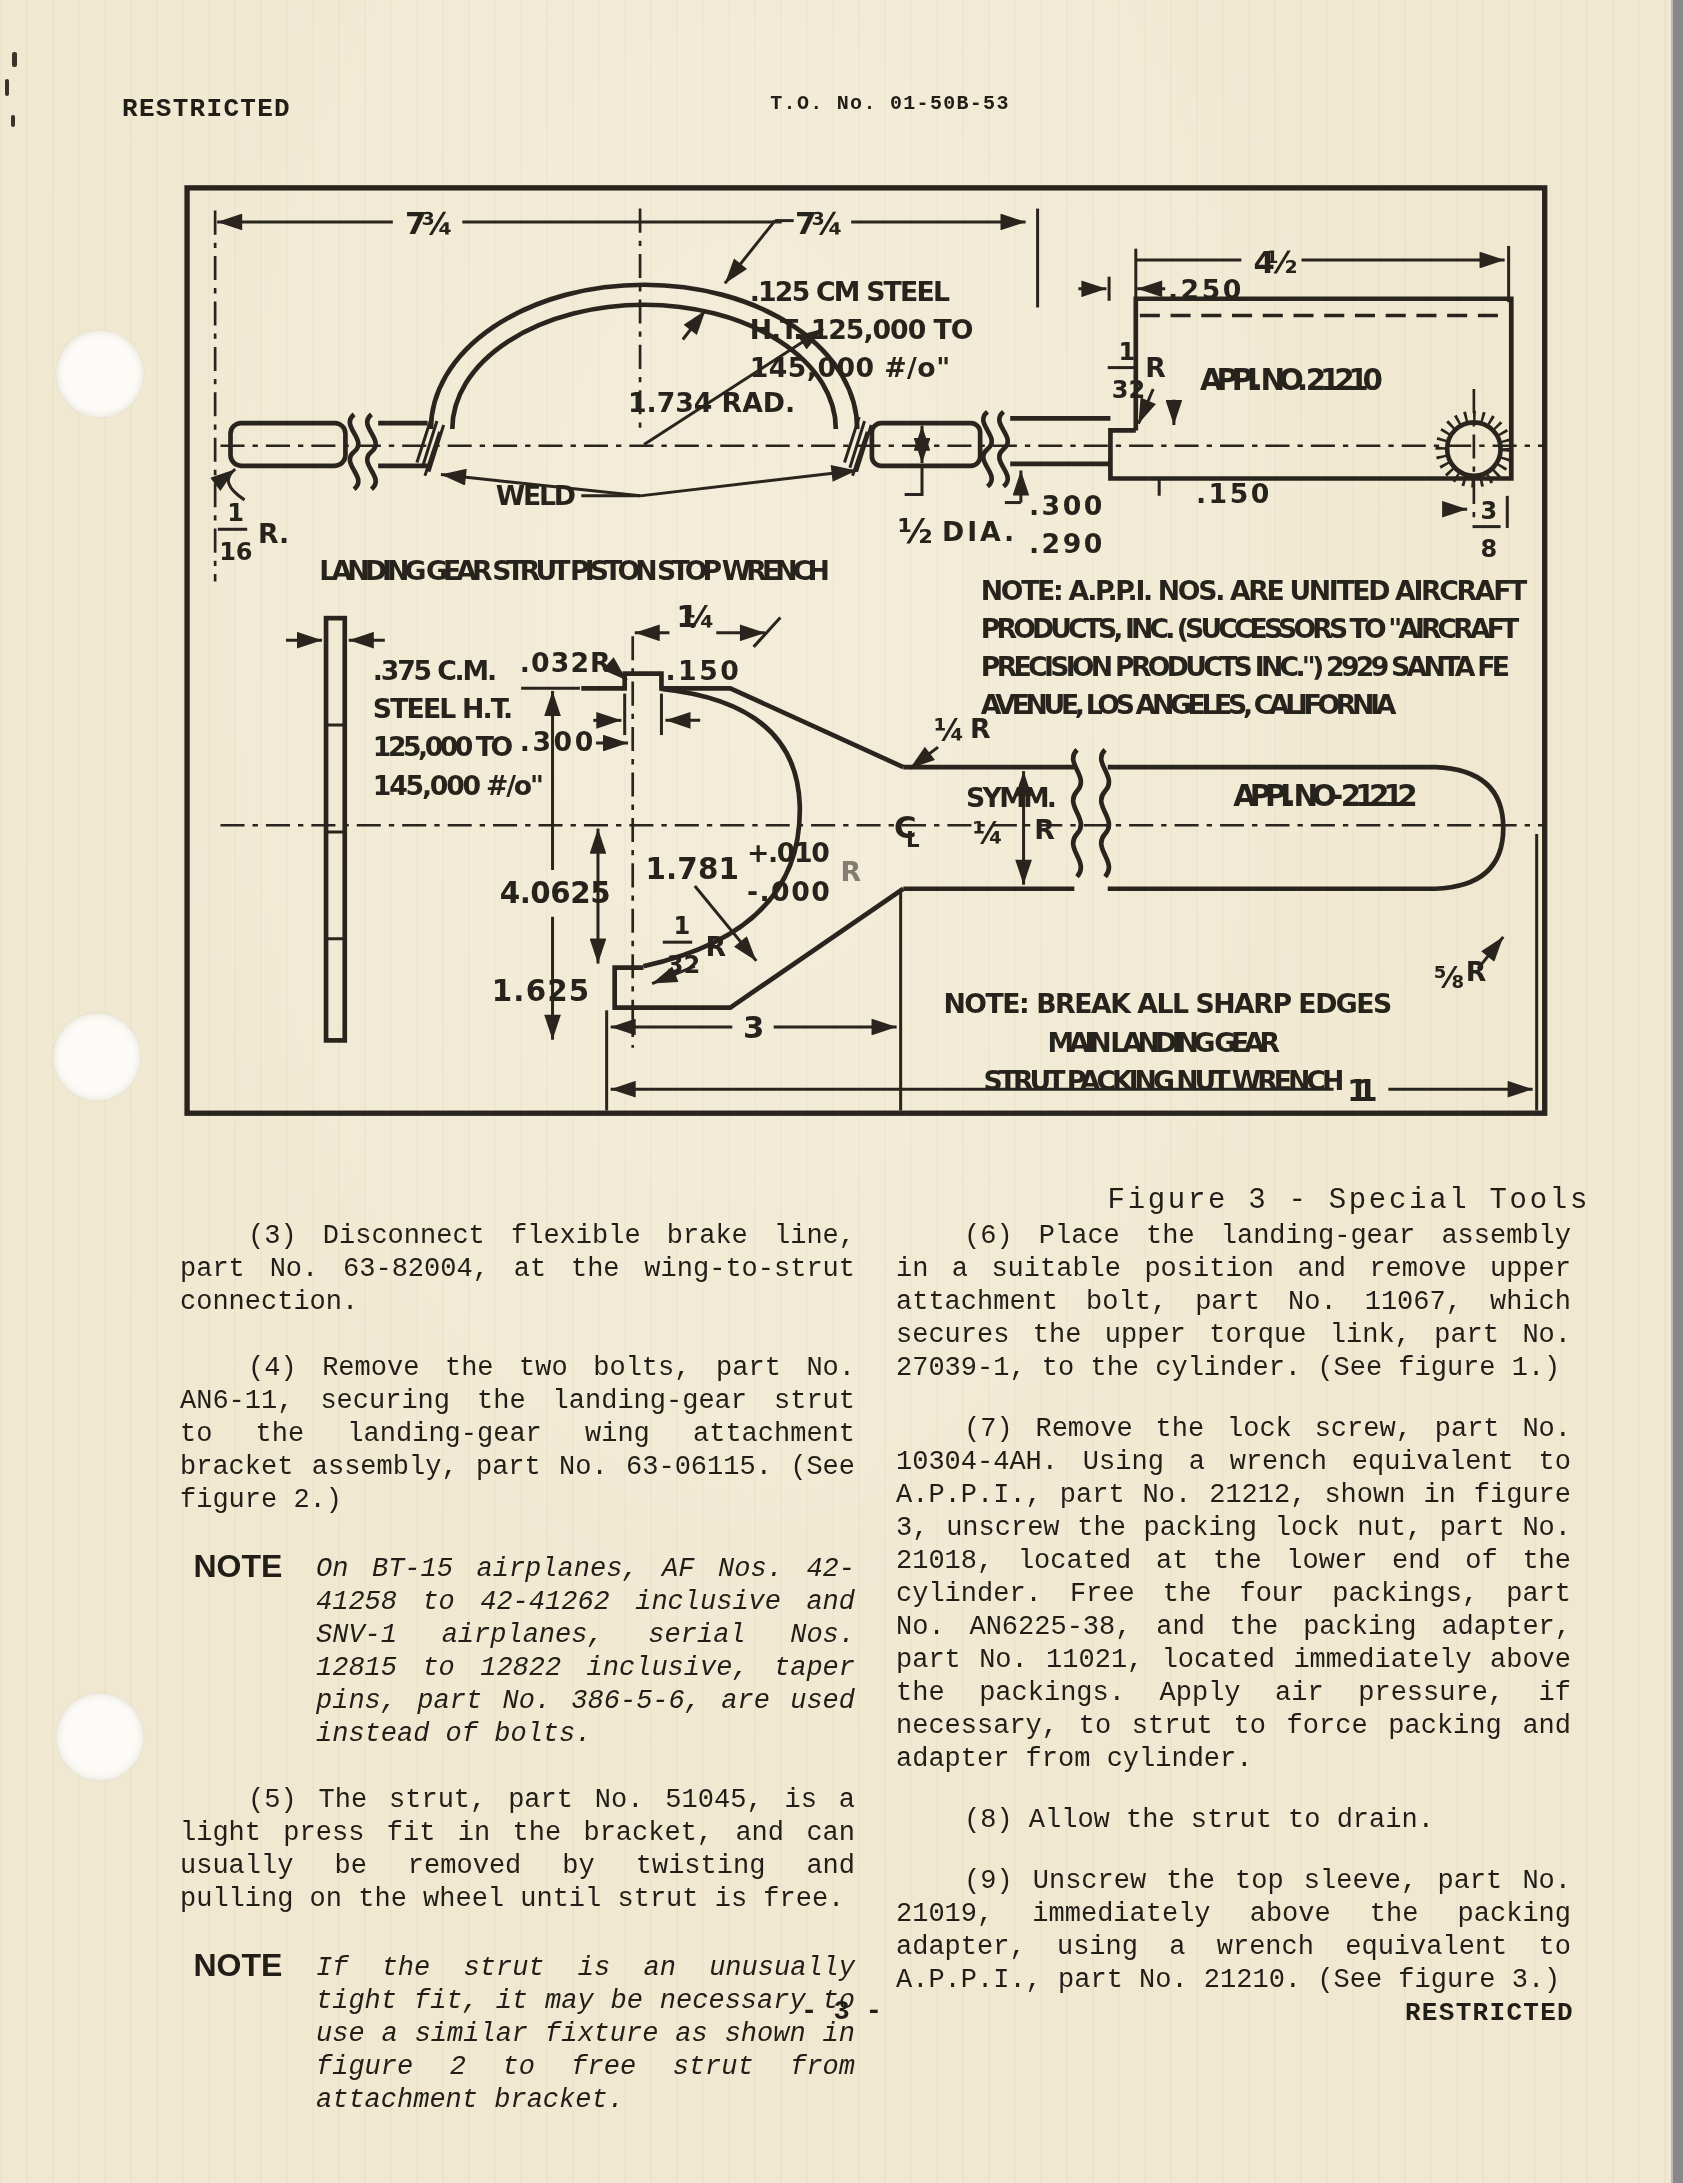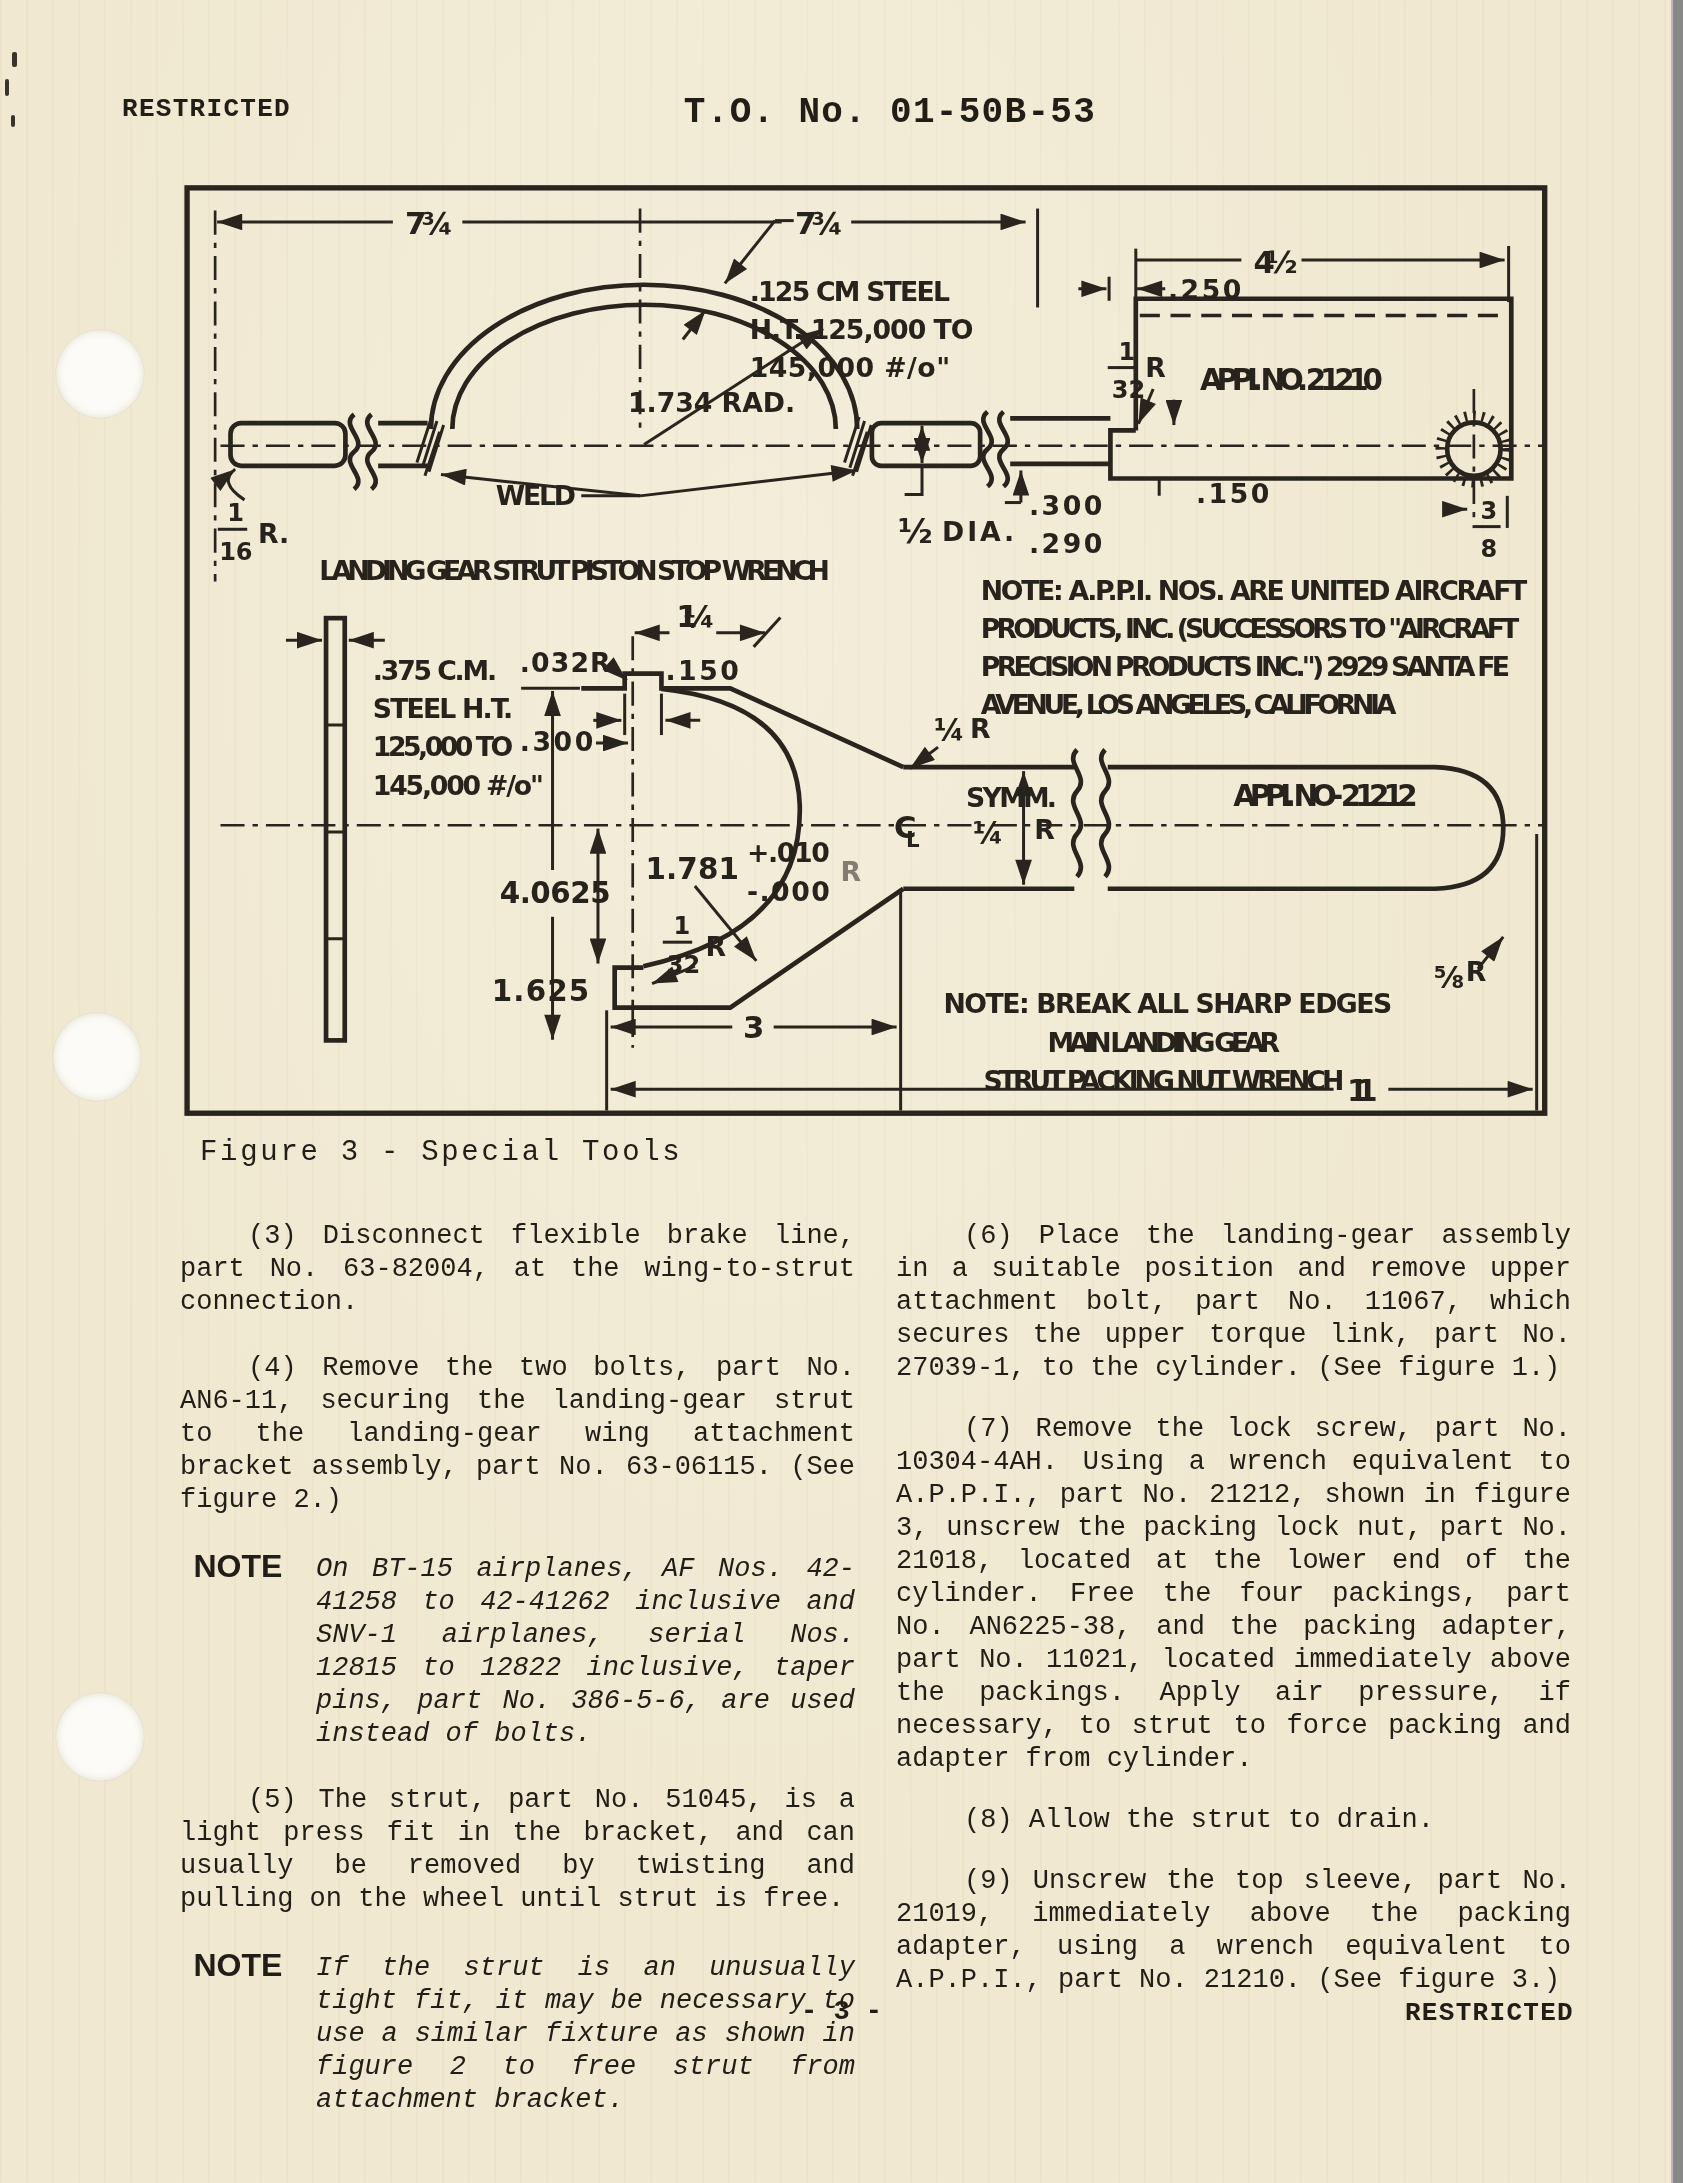--- a/index.html
+++ b/index.html
@@ -3,23 +3,23 @@
 <meta charset="utf-8">
 <style>
   html,body{margin:0;padding:0;background:#888;}
   .page{position:relative;width:1673px;height:2183px;overflow:hidden;
     background:
       radial-gradient(ellipse at 45% 28%, rgba(255,255,255,0.22), rgba(0,0,0,0) 62%),
       repeating-linear-gradient(90deg, rgba(125,95,45,0.035) 0 2px, rgba(0,0,0,0) 2px 26px),
       #f0e8d0;
     font-family:"Liberation Mono",monospace;color:#211d17;}
   .hdr-left{position:absolute;left:122px;top:94px;font-size:26px;font-weight:bold;letter-spacing:1.3px;}
-  .hdr-center{position:absolute;left:890px;top:92px;transform:translateX(-50%);font-size:36px;font-weight:bold;letter-spacing:1.3px;}
+  .hdr-center{position:absolute;left:890px;top:92px;transform:translateX(-50%);font-size:20px;font-weight:bold;letter-spacing:1.3px;}
   .fig-svg{position:absolute;left:0;top:0;}
-  .fig-caption{position:absolute;top:1136px;left:200px;width:1390px;text-align:left;
+  .fig-caption{position:absolute;top:1184px;left:200px;width:1390px;text-align:right;
     font-size:29px;letter-spacing:2.7px;}
   .col{position:absolute;top:1220px;width:675px;font-size:27px;line-height:33px;
     text-align:justify;}
   .col-left{left:180px;}
   .col-right{left:896px;}
   .para{text-indent:68px;margin-top:33px;}
   .para:first-child{margin-top:0;}
   .gap{margin-top:28px;}
   .note{position:relative;margin-top:36px;padding-left:136px;font-style:italic;}
   .note-label{position:absolute;left:13.4px;top:-2.7px;font-family:"Liberation Sans",sans-serif;

